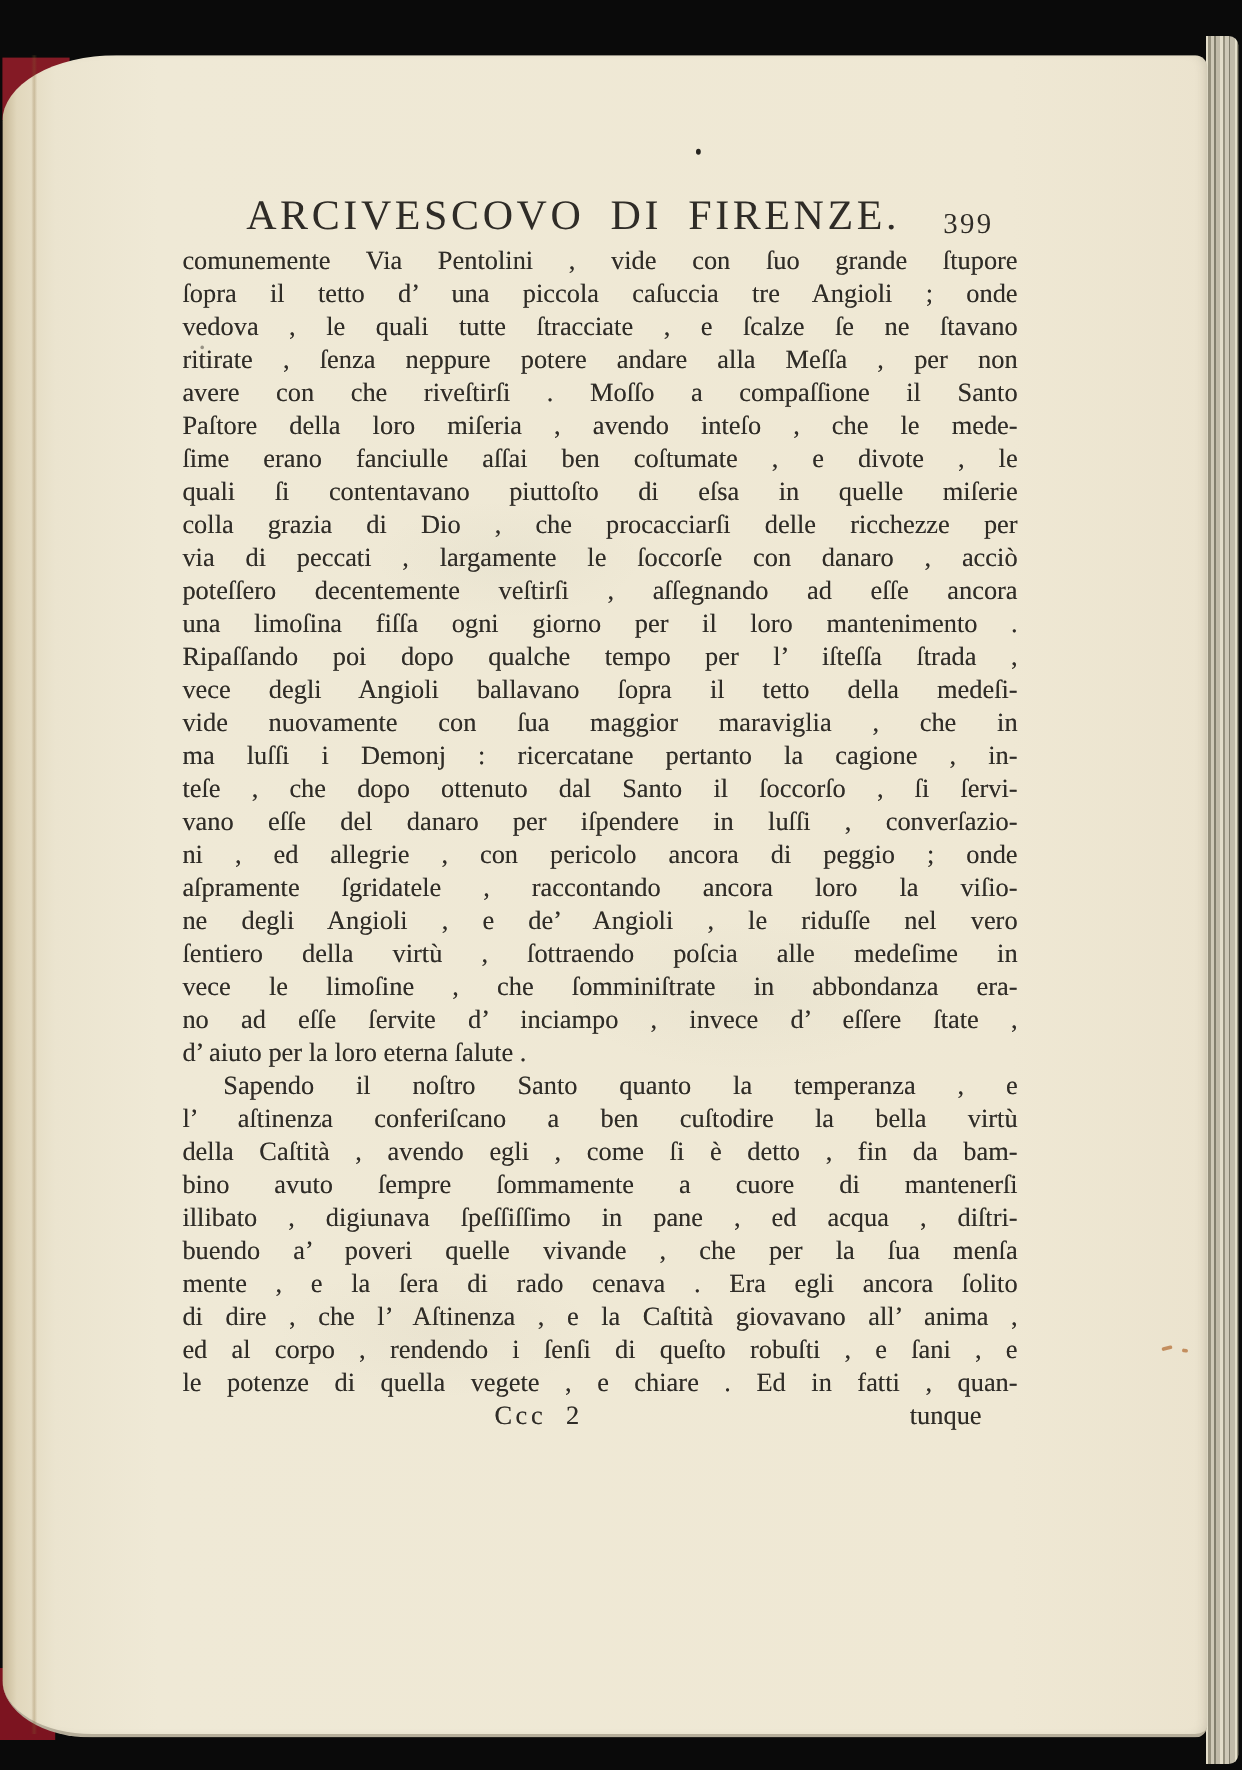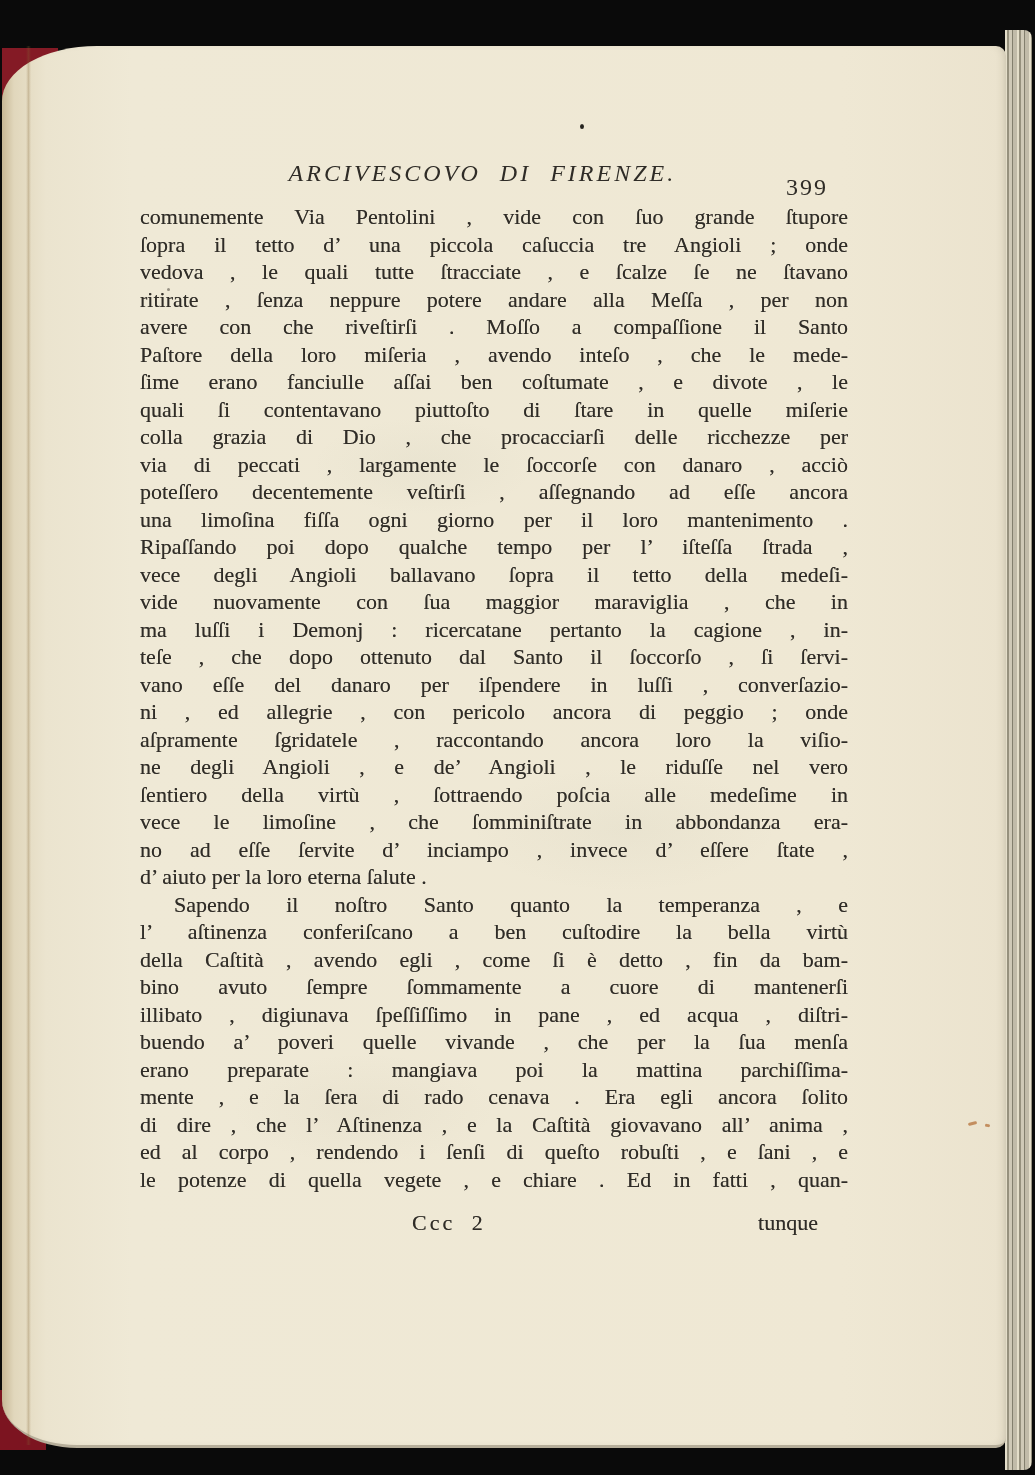--- a/index.html
+++ b/index.html
@@ -38,36 +38,36 @@
       #e4deca 0 2px,#96917e 2px 4px,#cfc9b7 4px 7px,#837f6e 7px 8px,#c1bba9 8px 12px);
     border-radius:0 8px 8px 0;
   }
   
   .running-header{
     position:absolute;left:138px;top:114px;width:708px;height:34px;
     color:#2f2c27;
   }
   .header-title{
     position:absolute;left:50%;transform:translateX(-53%);
-    font-style:italic;font-size:24px;letter-spacing:3px;word-spacing:10px;
+    font-size:35px;letter-spacing:3px;word-spacing:10px;
     white-space:nowrap;
   }
   .page-number{
     position:absolute;right:20px;top:14px;font-size:24px;letter-spacing:2px;
   }
   
   .text-block{
     position:absolute;left:138px;top:157px;width:708px;
     font-size:22px;line-height:27.5px;color:#2f2c27;
     text-shadow:0 0 0.4px rgba(47,44,39,.55);
   }
-  .line{text-align:justify;white-space:normal;}
+  .line{text-align:justify;white-space:normal;margin-left:12px;}
   .jl{text-align-last:justify;}
   .indent{padding-left:34px;}
-  .footer-row{position:relative;height:28px;margin-top:16px;}
+  .footer-row{position:relative;height:28px;margin-top:0;}
   .signature{position:absolute;left:272px;letter-spacing:3px;word-spacing:8px;}
   .catchword{position:absolute;right:30px;}
   
   .speck{position:absolute;border-radius:50%;}
   .speck.a{left:578px;top:78px;width:4px;height:5px;background:#26241f;}
   .speck.b{left:165px;top:242px;width:3px;height:3px;background:#5a554b;opacity:.6;}
   .mark-orange{position:absolute;background:#b5713a;border-radius:2px;opacity:.75;}
   .mark-orange.one{left:966px;top:1076px;width:9px;height:3px;transform:rotate(-14deg);}
   .mark-orange.two{left:983px;top:1078px;width:5px;height:3px;transform:rotate(8deg);}
 </style>
@@ -88,21 +88,21 @@
     </div>
 
     <div class="text-block">
       <div class="line jl">comunemente Via Pentolini , vide con ſuo grande ſtupore</div>
       <div class="line jl">ſopra il tetto d’ una piccola caſuccia tre Angioli ; onde</div>
       <div class="line jl">vedova , le quali tutte ſtracciate , e ſcalze ſe ne ſtavano</div>
       <div class="line jl">ritirate , ſenza neppure potere andare alla Meſſa , per non</div>
       <div class="line jl">avere con che riveſtirſi . Moſſo a compaſſione il Santo</div>
       <div class="line jl">Paſtore della loro miſeria , avendo inteſo , che le mede-</div>
       <div class="line jl">ſime erano fanciulle aſſai ben coſtumate , e divote , le</div>
-      <div class="line jl">quali ſi contentavano piuttoſto di ſtare in quelle miſerie</div>
+      <div class="line jl">quali ſi contentavano piuttoſto di eſsa in quelle miſerie</div>
       <div class="line jl">colla grazia di Dio , che procacciarſi delle ricchezze per</div>
       <div class="line jl">via di peccati , largamente le ſoccorſe con danaro , acciò</div>
       <div class="line jl">poteſſero decentemente veſtirſi , aſſegnando ad eſſe ancora</div>
       <div class="line jl">una limoſina fiſſa ogni giorno per il loro mantenimento .</div>
       <div class="line jl">Ripaſſando poi dopo qualche tempo per l’ iſteſſa ſtrada ,</div>
       <div class="line jl">vece degli Angioli ballavano ſopra il tetto della medeſi-</div>
       <div class="line jl">vide nuovamente con ſua maggior maraviglia , che in</div>
       <div class="line jl">ma luſſi i Demonj : ricercatane pertanto la cagione , in-</div>
       <div class="line jl">teſe , che dopo ottenuto dal Santo il ſoccorſo , ſi ſervi-</div>
       <div class="line jl">vano eſſe del danaro per iſpendere in luſſi , converſazio-</div>
@@ -112,21 +112,20 @@
       <div class="line jl">ſentiero della virtù , ſottraendo poſcia alle medeſime in</div>
       <div class="line jl">vece le limoſine , che ſomminiſtrate in abbondanza era-</div>
       <div class="line jl">no ad eſſe ſervite d’ inciampo , invece d’ eſſere ſtate ,</div>
       <div class="line">d’ aiuto per la loro eterna ſalute .</div>
       <div class="line jl indent">Sapendo il noſtro Santo quanto la temperanza , e</div>
       <div class="line jl">l’ aſtinenza conferiſcano a ben cuſtodire la bella virtù</div>
       <div class="line jl">della Caſtità , avendo egli , come ſi è detto , fin da bam-</div>
       <div class="line jl">bino avuto ſempre ſommamente a cuore di mantenerſi</div>
       <div class="line jl">illibato , digiunava ſpeſſiſſimo in pane , ed acqua , diſtri-</div>
       <div class="line jl">buendo a’ poveri quelle vivande , che per la ſua menſa</div>
-      <div class="line jl">erano preparate : mangiava poi la mattina parchiſſima-</div>
       <div class="line jl">mente , e la ſera di rado cenava . Era egli ancora ſolito</div>
       <div class="line jl">di dire , che l’ Aſtinenza , e la Caſtità giovavano all’ anima ,</div>
       <div class="line jl">ed al corpo , rendendo i ſenſi di queſto robuſti , e ſani , e</div>
       <div class="line jl">le potenze di quella vegete , e chiare . Ed in fatti , quan-</div>
 
       <div class="footer-row">
         <span class="signature">Ccc 2</span>
         <span class="catchword">tunque</span>
       </div>
     </div>

